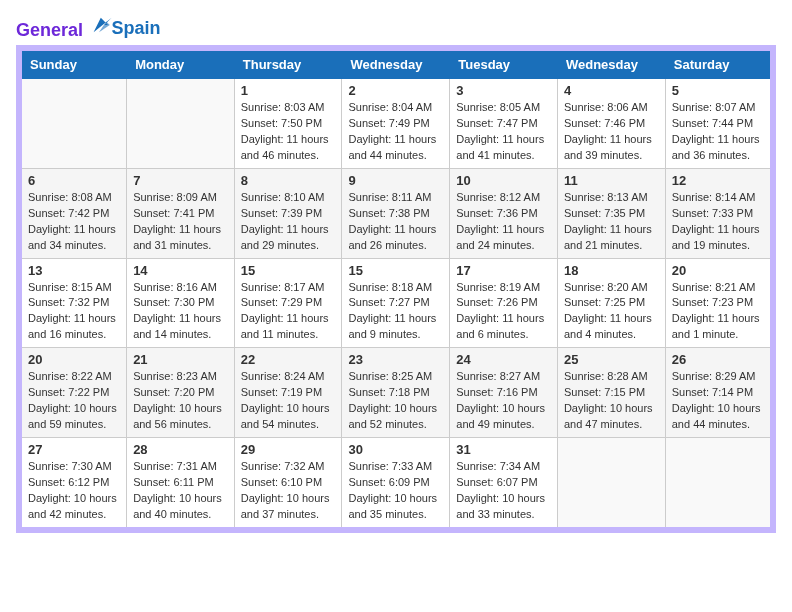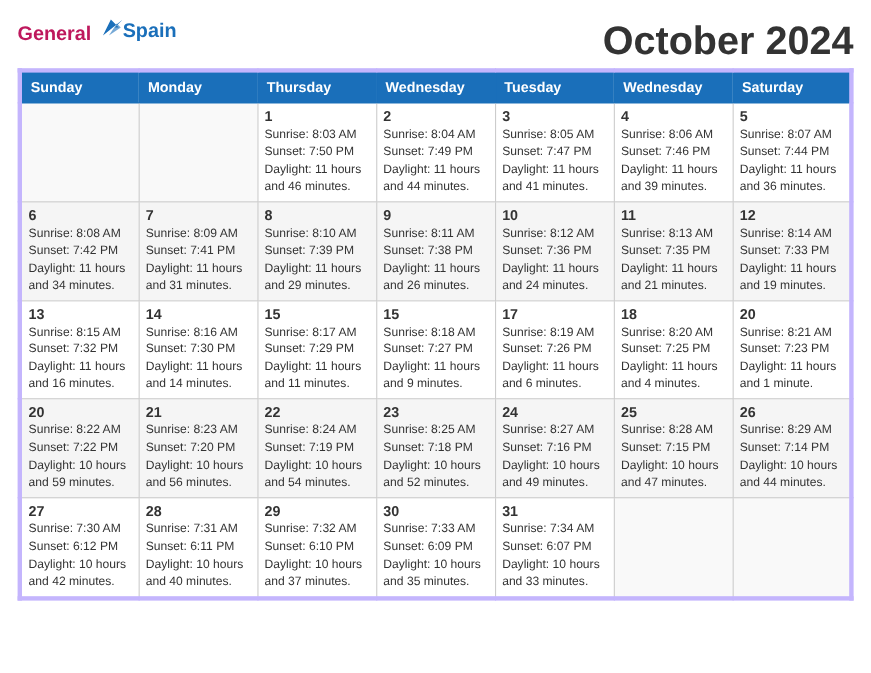--- a/index.html
+++ b/index.html
@@ -16,21 +16,21 @@
       justify-content: space-between;
       margin-bottom: 4px;
     }
     .logo-area {
       display: flex;
       align-items: center;
     }
     .logo-text-general {
       font-size: 18px;
       font-weight: bold;
-      color: #be185d;
+      color: #6d28d9;
     }
     .logo-text-blue {
       font-size: 18px;
       font-weight: bold;
       color: #1a6fba;
     }
     .logo-icon {
       width: 24px;
       height: 20px;
       margin-left: 2px;
@@ -43,21 +43,21 @@
     }
     .location-title {
       font-size: 16px;
       color: #333;
       text-align: right;
       margin-bottom: 8px;
     }
     .calendar-table {
       width: 100%;
       border-collapse: collapse;
-      border: 4px solid #c4b5fd;
+      border: 6px solid #c4b5fd;
     }
     .calendar-table th {
       background-color: #1a6fba;
       color: #fff;
       text-align: left;
       padding: 6px 8px;
       font-size: 13px;
       border: 1px solid #1a6fba;
     }
     .calendar-table td {
@@ -100,21 +100,20 @@
       <svg class="logo-icon" viewBox="0 0 24 20">
         <polygon points="4,18 12,2 20,10 16,10 24,2" fill="#1a6fba" transform="scale(0.9)"></polygon>
         <polygon points="10,18 18,6 22,10" fill="#1a6fba" opacity="0.6" transform="scale(0.9)"></polygon>
       </svg>
     </div>
     <div style="margin-left:-2px;">
       <span class="logo-text-blue">Spain</span>
     </div>
   </div>
   <div>
-    <div class="month-title">October 2024</div>
   </div>
 </div>
 
 <table class="calendar-table">
   <thead>
     <tr id="weekday-header">
     <th>Sunday</th>
         <th>Monday</th>
         <th>Thursday</th>
         <th>Wednesday</th>

